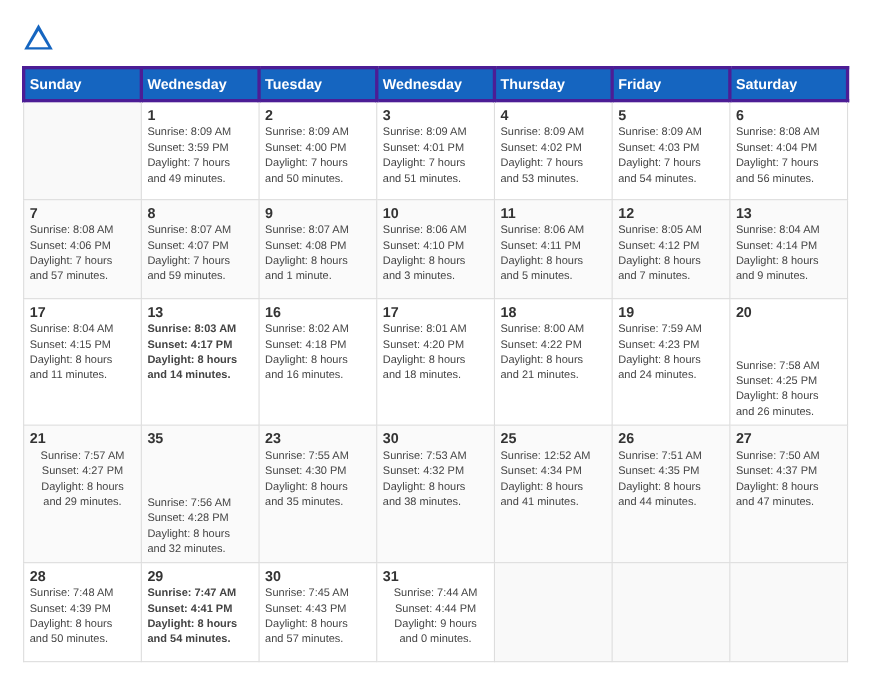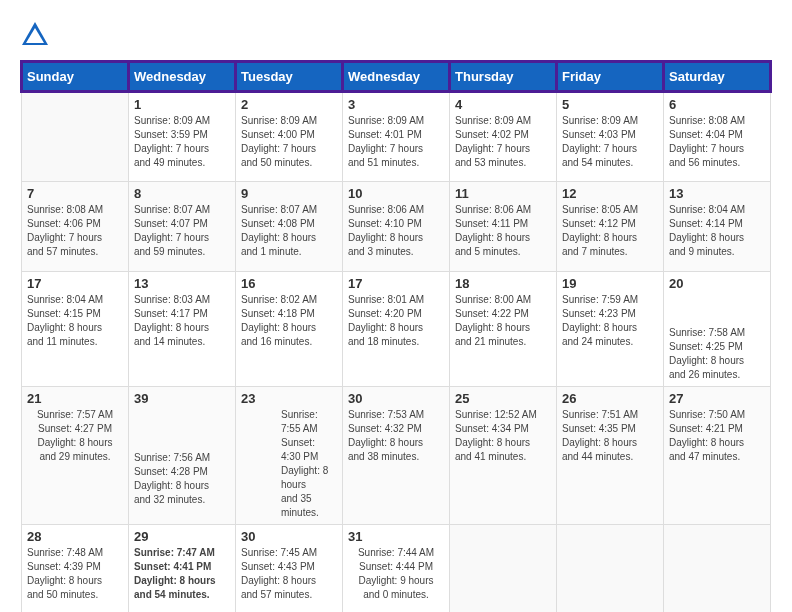--- a/index.html
+++ b/index.html
@@ -223,21 +223,21 @@
       <tr>
         <td>
           <div class="day-number">17</div>
           <div class="day-detail" style="white-space: pre-line;">Sunrise: 8:04 AM
 Sunset: 4:15 PM
 Daylight: 8 hours
 and 11 minutes.</div>
         </td>
         <td>
           <div class="day-number">13</div>
-          <div class="day-detail" style="white-space: pre-line;">Sunrise: 8:03 AM
+          <div class="day-detail" style="white-space: pre-line; font-weight: bold;">Sunrise: 8:03 AM
 Sunset: 4:17 PM
 Daylight: 8 hours
 and 14 minutes.</div>
         </td>
         <td>
           <div class="day-number">16</div>
           <div class="day-detail" style="white-space: pre-line;">Sunrise: 8:02 AM
 Sunset: 4:18 PM
 Daylight: 8 hours
 and 16 minutes.</div>
@@ -273,29 +273,29 @@
       </tr>
       <tr>
         <td>
           <div class="day-number">21</div>
           <div class="day-detail" style="white-space: pre-line; text-align: center;">Sunrise: 7:57 AM
 Sunset: 4:27 PM
 Daylight: 8 hours
 and 29 minutes.</div>
         </td>
         <td>
-          <div class="day-number">39</div>
+          <div class="day-number">35</div>
           <div class="day-detail" style="white-space: pre-line; margin-top: 45px;">Sunrise: 7:56 AM
 Sunset: 4:28 PM
 Daylight: 8 hours
 and 32 minutes.</div>
         </td>
         <td>
           <div class="day-number">23</div>
-          <div class="day-detail" style="white-space: pre-line; margin-left: 40px;">Sunrise: 7:55 AM
+          <div class="day-detail" style="white-space: pre-line;">Sunrise: 7:55 AM
 Sunset: 4:30 PM
 Daylight: 8 hours
 and 35 minutes.</div>
         </td>
         <td>
           <div class="day-number">30</div>
           <div class="day-detail" style="white-space: pre-line;">Sunrise: 7:53 AM
 Sunset: 4:32 PM
 Daylight: 8 hours
 and 38 minutes.</div>
@@ -310,21 +310,21 @@
         <td>
           <div class="day-number">26</div>
           <div class="day-detail" style="white-space: pre-line;">Sunrise: 7:51 AM
 Sunset: 4:35 PM
 Daylight: 8 hours
 and 44 minutes.</div>
         </td>
         <td>
           <div class="day-number">27</div>
           <div class="day-detail" style="white-space: pre-line;">Sunrise: 7:50 AM
-Sunset: 4:21 PM
+Sunset: 4:37 PM
 Daylight: 8 hours
 and 47 minutes.</div>
         </td>
       </tr>
       <tr>
         <td>
           <div class="day-number">28</div>
           <div class="day-detail" style="white-space: pre-line;">Sunrise: 7:48 AM
 Sunset: 4:39 PM
 Daylight: 8 hours

